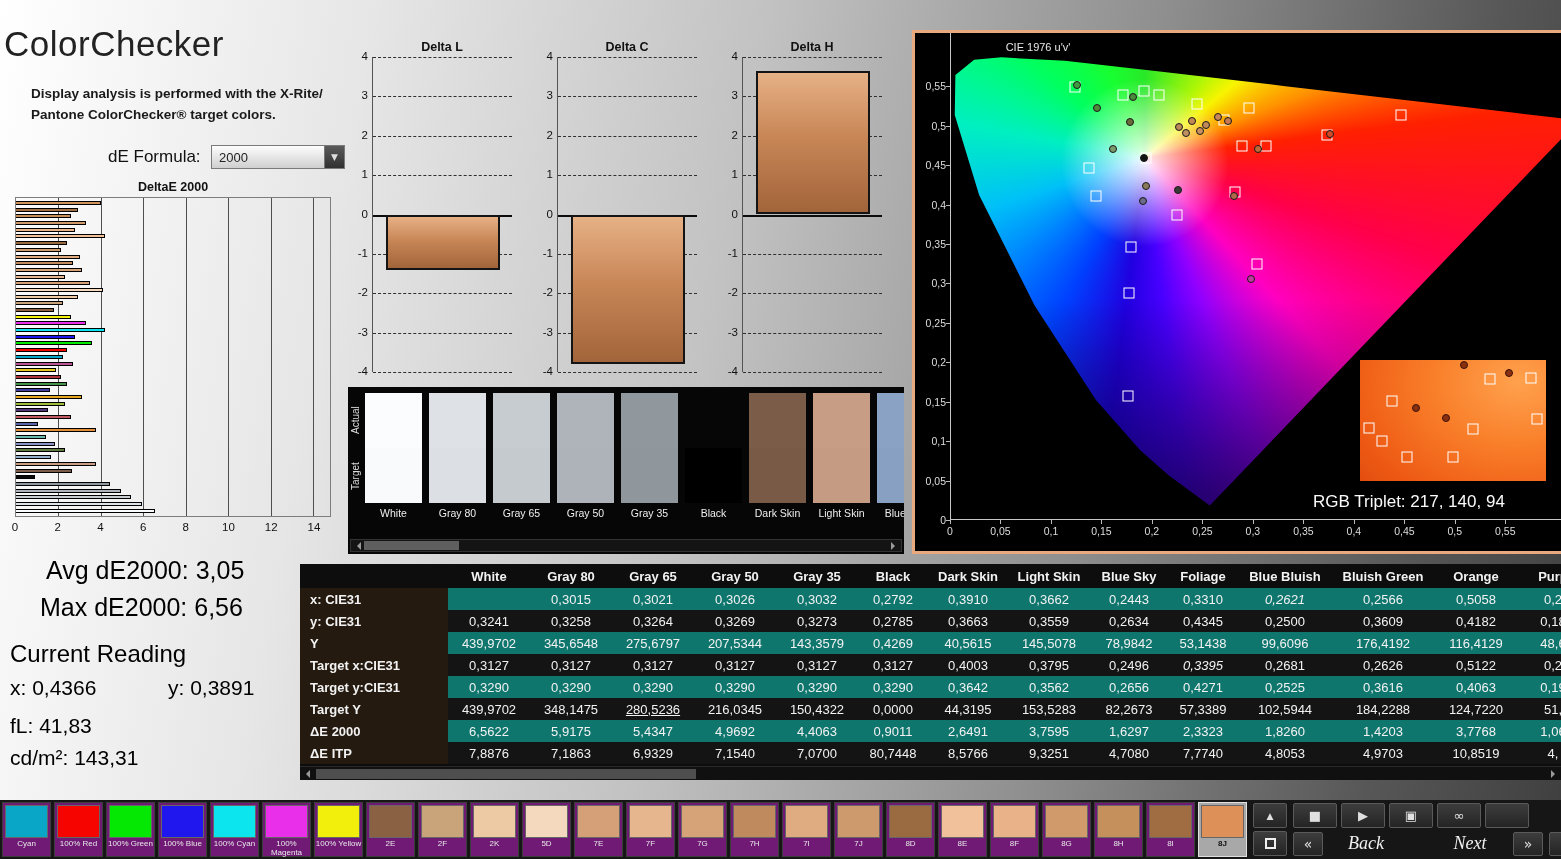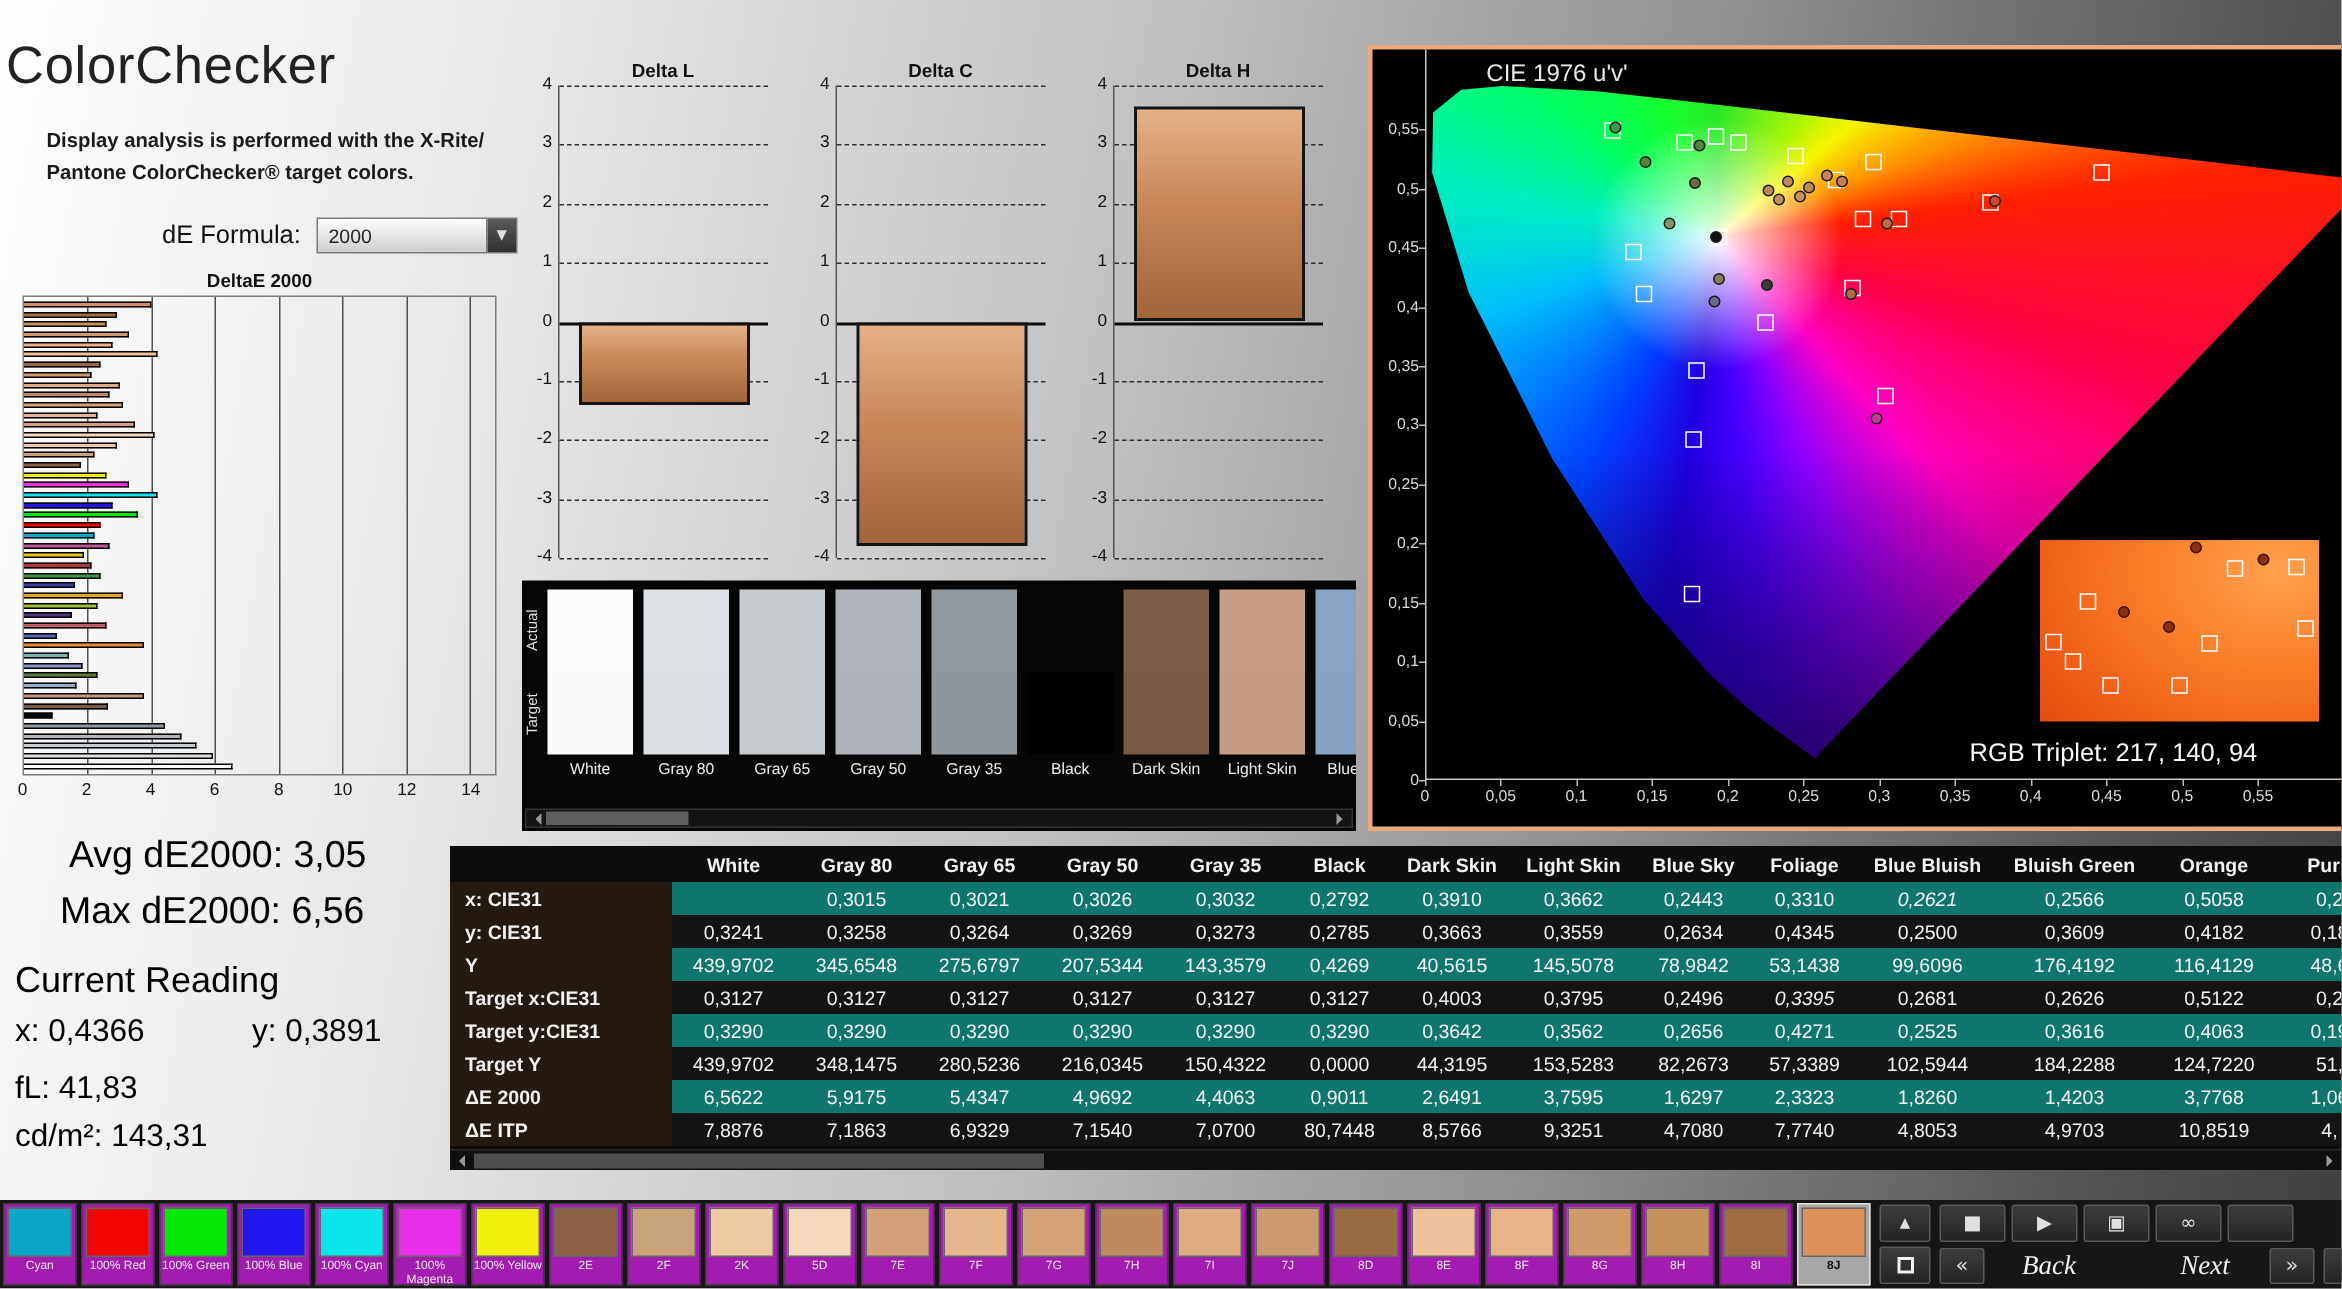--- a/index.html
+++ b/index.html
@@ -48,21 +48,21 @@
   .sw-label{margin-top:4px;text-align:center;color:#eee;font-size:10.5px;white-space:nowrap}
   .strip-scrollbar{position:absolute;left:2px;right:2px;bottom:2px;height:13px;background:#141414;border:1px solid #333}
   .strip-thumb{position:absolute;left:13px;top:1px;width:95px;height:9px;background:#5f5f5f;cursor:pointer}
   .tri{width:0;height:0;border:4px solid transparent;position:absolute;top:2px}
   .tri-left{left:2px;border-right-color:#9a9a9a}
   .tri-right{right:2px;border-left-color:#9a9a9a}
 
   
   .cie-panel{position:absolute;left:912px;top:30px;width:652px;height:524px;background:#000;
              border:3px solid #e9a97e;overflow:hidden}
-  .cie-title{position:absolute;top:8px;left:0;right:400px;text-align:center;color:#e8e8e8;font-size:16px}
+  .cie-title{position:absolute;top:8px;left:0;right:400px;text-align:center;color:#e8e8e8;font-size:11px}
   .cie-plot{position:absolute;left:35px;top:-2px;width:626px;height:489px;
             border-left:1px solid #c8c8c8;border-bottom:1px solid #c8c8c8}
   .cie-horseshoe{position:absolute;left:0;top:0;width:100%;height:100%;
     background:
       radial-gradient(circle at 31% 27%, rgba(255,255,255,.95), rgba(255,255,255,0) 15%),
       linear-gradient(to bottom, rgba(0,0,0,0) 55%, rgba(0,0,0,.55) 95%),
       conic-gradient(from 0deg at 31% 26%,
         #28e828, #aef606 10%, #f8f400 14%, #ff9000 19%, #ff2000 23%, #ff0048 30%,
         #ff00c0 38%, #9000ff 44%, #4800ff 48%, #2000e0 52%, #0040ff 58%,
         #0080ff 64%, #00c0f8 70%, #00f0c0 78%, #00ff60 86%, #18ff30 94%, #28e828);
@@ -99,21 +99,21 @@
   .t-cell{flex:0 0 auto;display:flex;align-items:center;justify-content:center;font-size:13px;color:#f2f2f2;
           overflow:hidden;white-space:nowrap}
   .t-cell.t-label{justify-content:flex-start;padding-left:10px;font-weight:700;background:#241a10}
   .t-cell.t-corner{background:#0d0d0d}
   .table-scrollbar{position:absolute;left:0;right:0;bottom:0;height:14px;background:#101010;border-top:1px solid #2a2a2a}
   .table-thumb{position:absolute;left:16px;top:2px;width:380px;height:10px;background:#4e4e4e;cursor:pointer}
 
   
   .toolbar{position:absolute;left:0;top:800px;width:1561px;height:59px;background:#161616}
   .patches{position:absolute;left:2px;top:2px;display:flex;gap:3px}
-  .patch{width:49px;height:55px;background:#a21caf;border:1px solid #3c3c3c;display:flex;flex-direction:column;
+  .patch{width:49px;height:55px;background:#701a75;border:1px solid #3c3c3c;display:flex;flex-direction:column;
          align-items:center;padding-top:2px;cursor:pointer}
   .patch-color{width:43px;height:33px;border:1px solid #666;flex:0 0 auto}
   .patch-label{font-size:8px;color:#e8e8e8;text-align:center;line-height:1.15;margin-top:1px}
   .patch.selected{background:#a8a8a8;border-color:#e0e0e0}
   .patch.selected .patch-label{color:#111;font-weight:700}
   .ctrl-btn{background:linear-gradient(#3d3d3d,#242424);border:1px solid #5a5a5a;color:#e0e0e0;
             display:flex;align-items:center;justify-content:center;border-radius:2px;cursor:pointer;
             font-family:"DejaVu Sans",sans-serif}
   .scroll-col{position:absolute;left:1253px;top:3px;width:34px}
   .scroll-col .ctrl-btn{width:34px;height:25px;margin-bottom:3px;font-size:9px}
@@ -563,21 +563,21 @@
         <div class="t-cell" style="width: 70px;">0,4271</div>
         <div class="t-cell" style="width: 94px;">0,2525</div>
         <div class="t-cell" style="width: 102px;">0,3616</div>
         <div class="t-cell" style="width: 84px;">0,4063</div>
         <div class="t-cell" style="width: 70px;">0,19</div>
       </div>
       <div class="t-row odd">
         <div class="t-cell t-label" style="width: 148px;">Target Y</div>
         <div class="t-cell" style="width: 82px;">439,9702</div>
         <div class="t-cell" style="width: 82px;">348,1475</div>
-        <div class="t-cell" style="width: 82px;">280,5236</div>
+        <div class="t-cell" style="width: 82px; text-decoration: underline;">280,5236</div>
         <div class="t-cell" style="width: 82px;">216,0345</div>
         <div class="t-cell" style="width: 82px;">150,4322</div>
         <div class="t-cell" style="width: 70px;">0,0000</div>
         <div class="t-cell" style="width: 80px;">44,3195</div>
         <div class="t-cell" style="width: 82px;">153,5283</div>
         <div class="t-cell" style="width: 78px;">82,2673</div>
         <div class="t-cell" style="width: 70px;">57,3389</div>
         <div class="t-cell" style="width: 94px;">102,5944</div>
         <div class="t-cell" style="width: 102px;">184,2288</div>
         <div class="t-cell" style="width: 84px;">124,7220</div>

